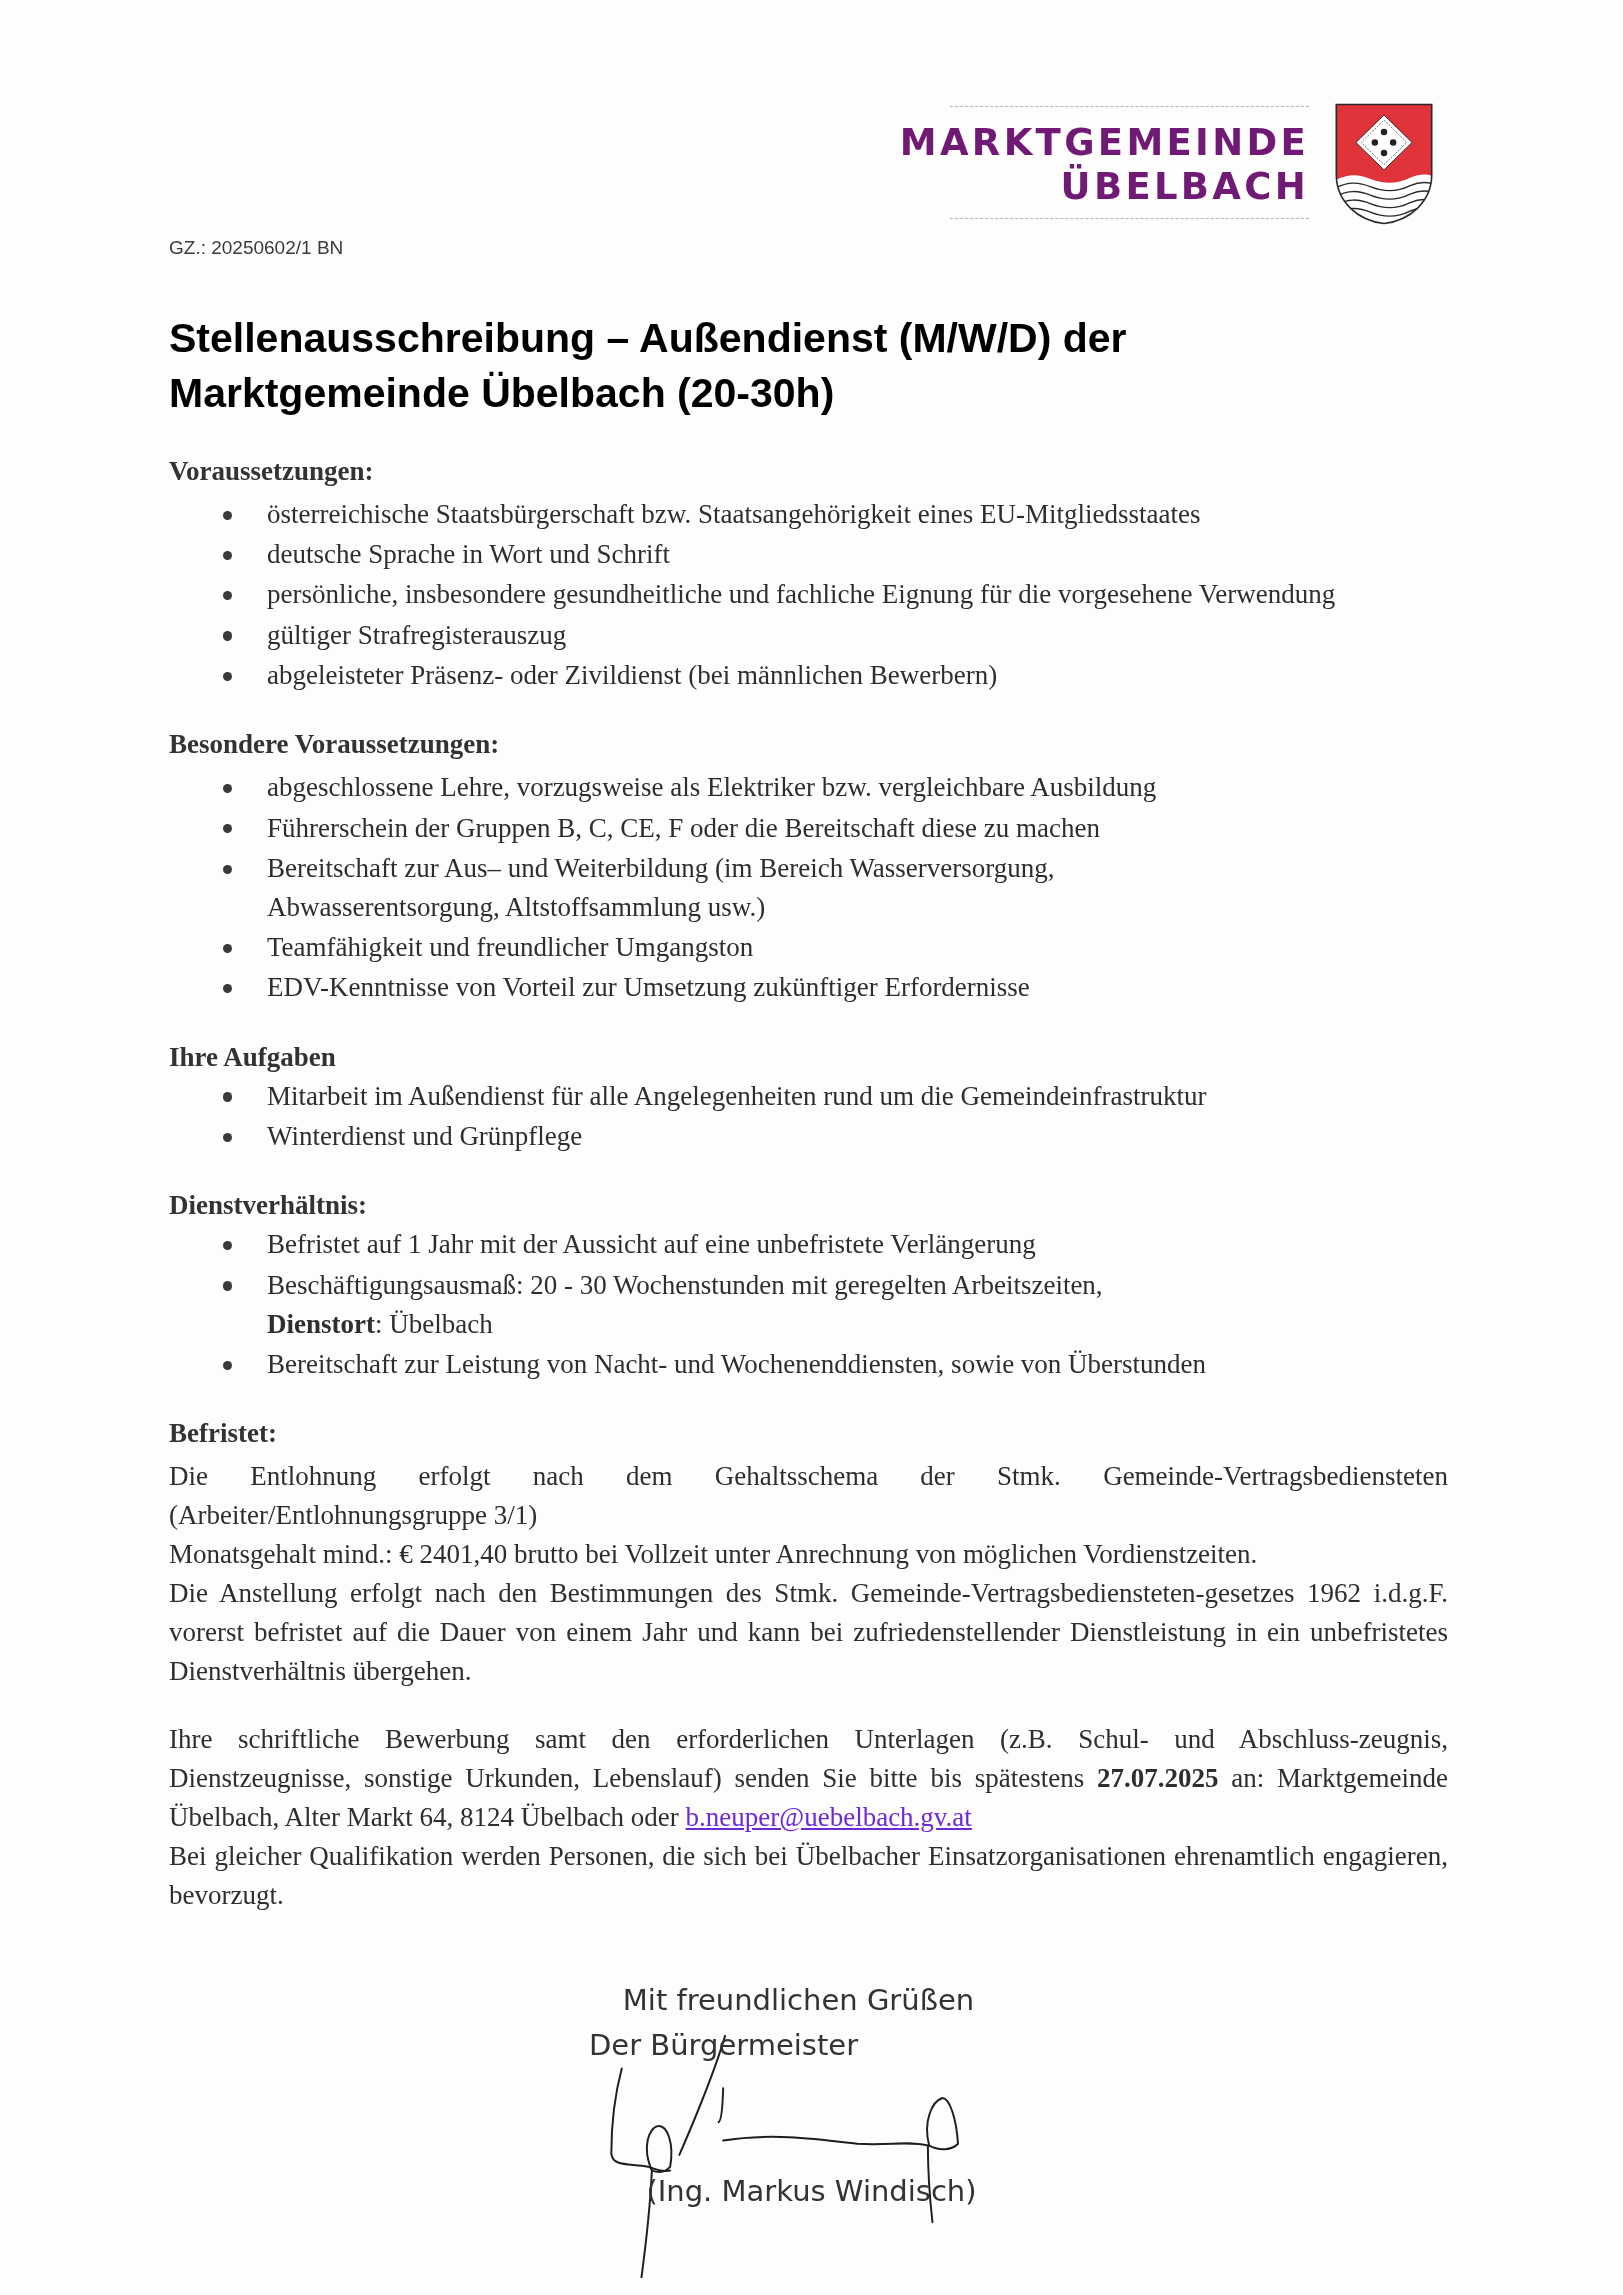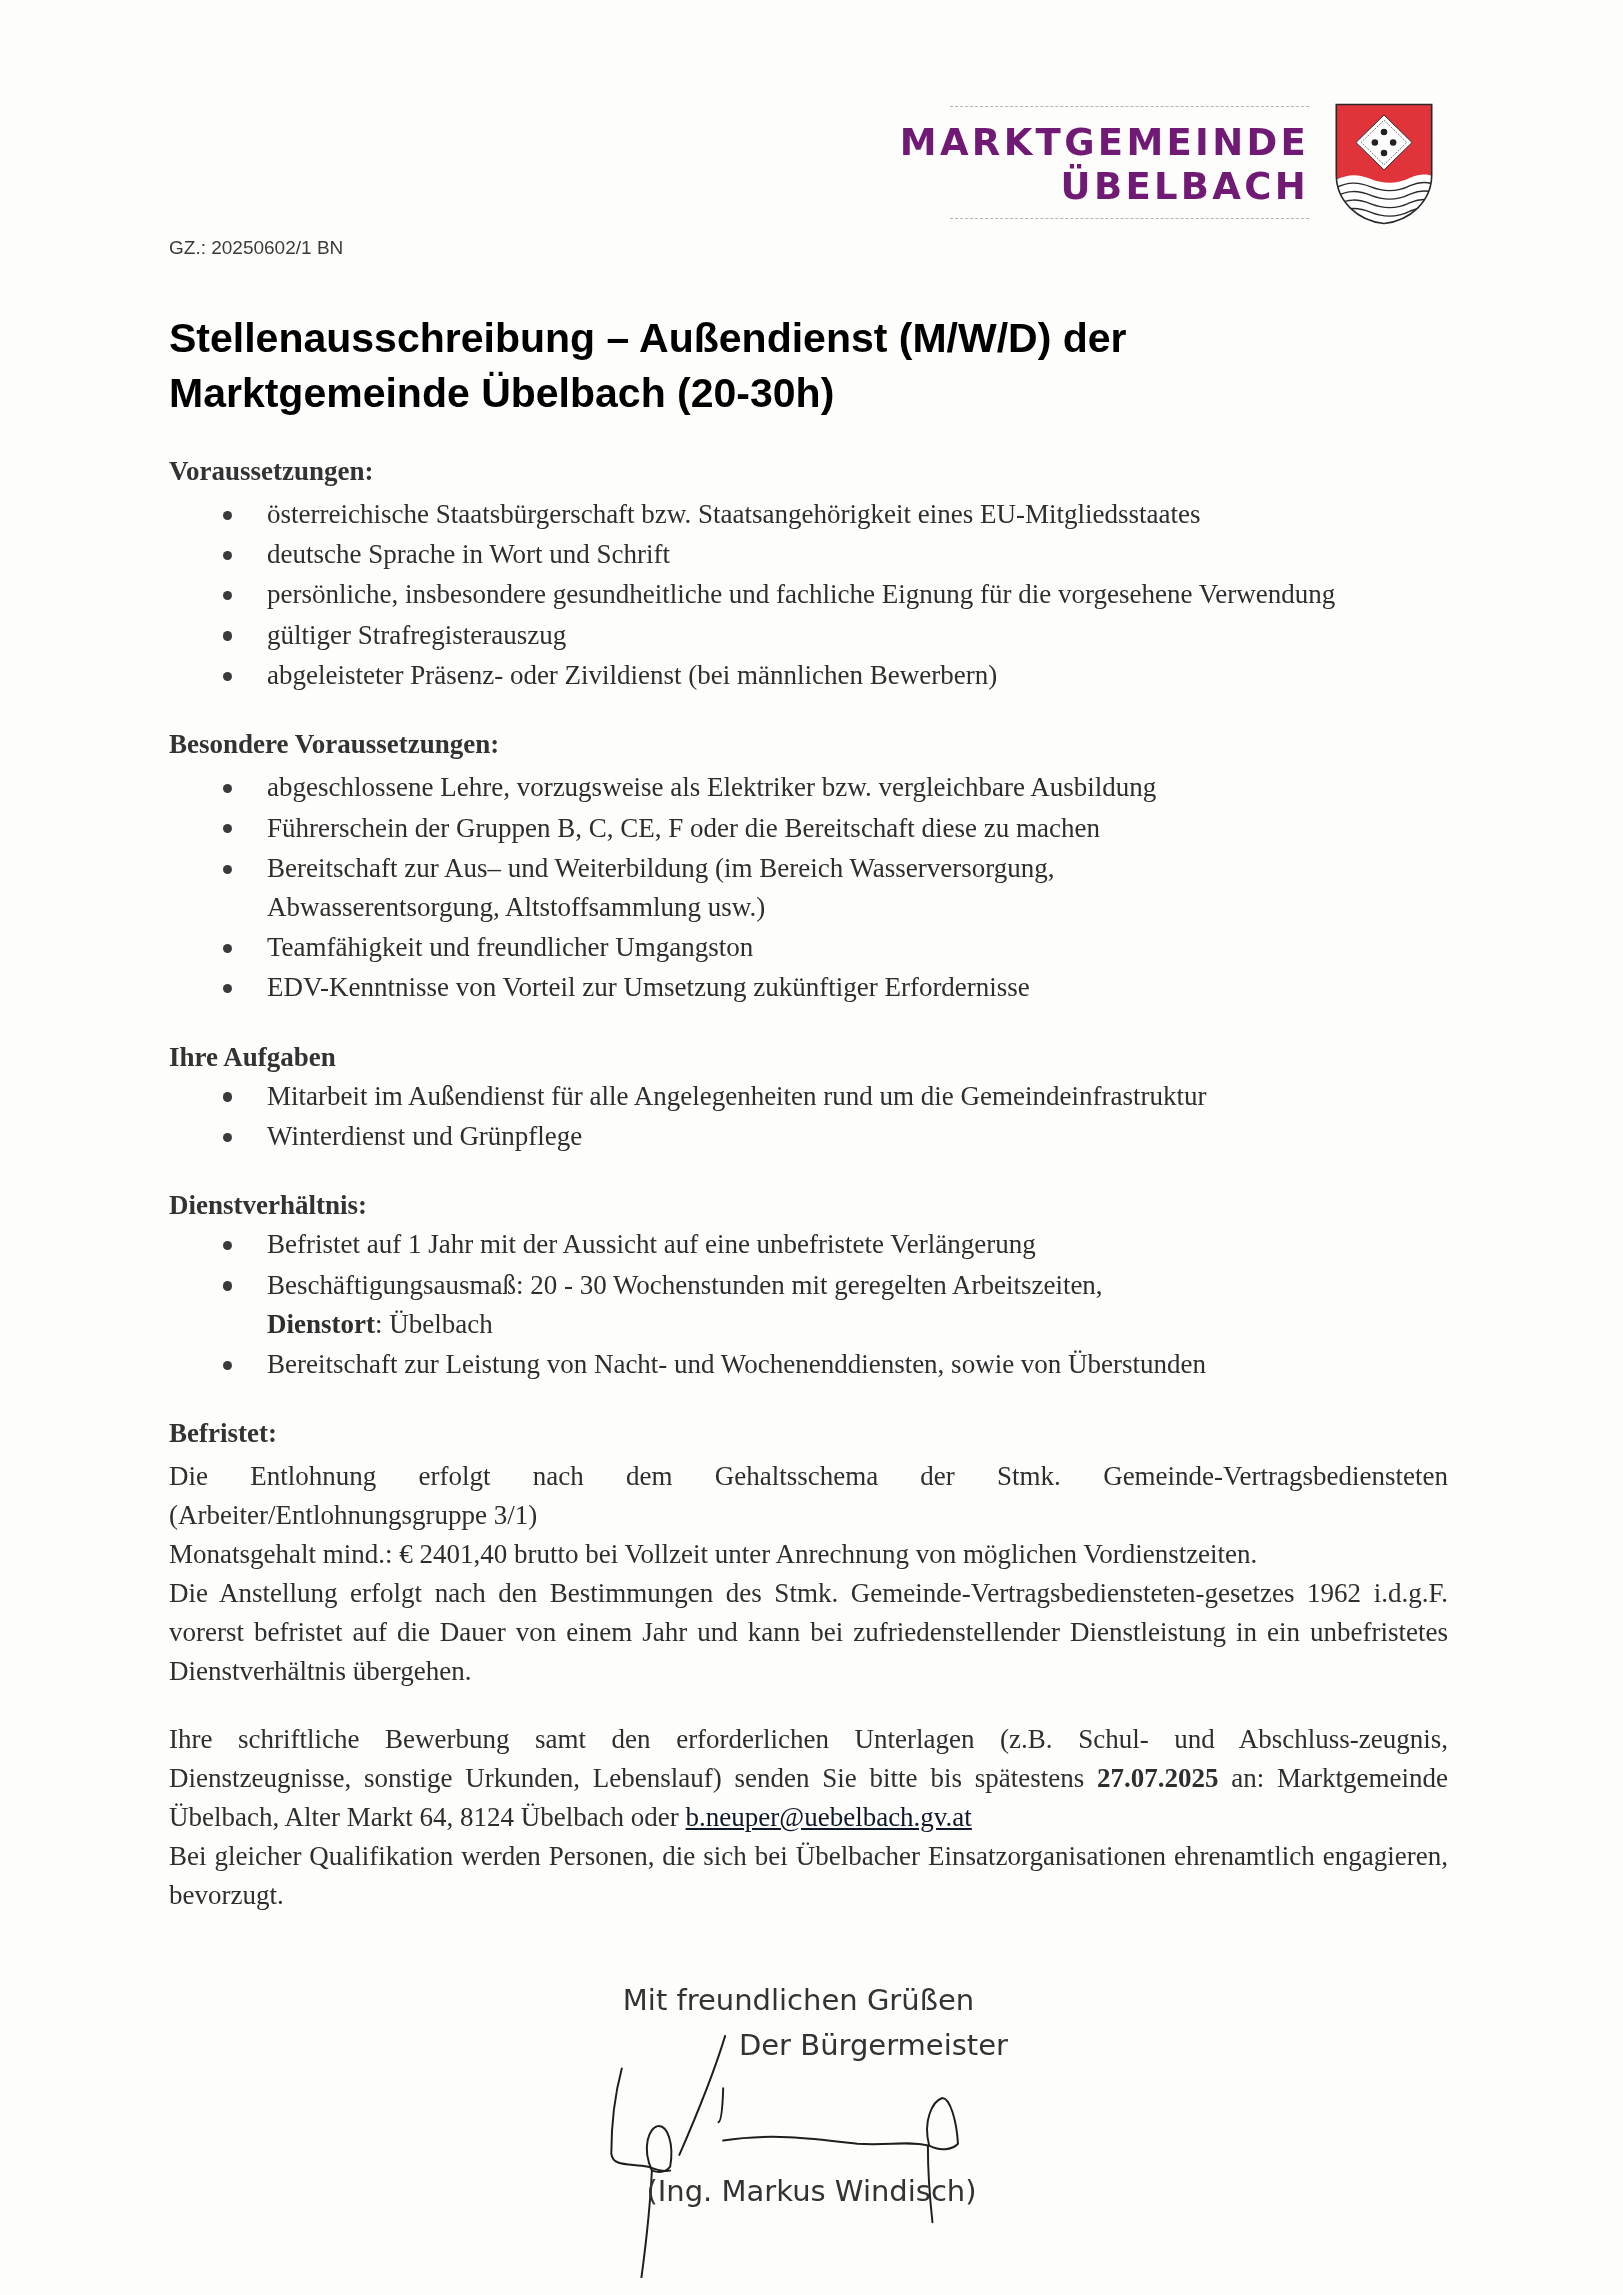--- a/index.html
+++ b/index.html
@@ -43,29 +43,29 @@
     .section-heading { font-weight: bold; font-size: 27px; margin: 0; line-height: 39px; color: #333; }
     ul.bullets { list-style: none; margin: 3.9px 0 0 0; padding: 0; }
     ul.bullets li { position: relative; padding-left: 98px; line-height: 39px; margin-bottom: 1.3px; }
     ul.bullets li .dot {
       position: absolute; left: 54px; top: 15.7px; width: 9.2px; height: 9.2px;
       border-radius: 50%; background: #3a3a3a;
     }
     .gap-md { height: 29px; }
     .para { text-align: justify; text-align-last: left; margin: 0; line-height: 39px; }
     .bold { font-weight: bold; }
-    .link { color: #0f172a; text-decoration: underline; }
+    .link { color: #6d28d9; text-decoration: underline; }
 
     
     .closing {
       position: absolute; left: 589px; top: 1983px; width: 458px;
       font-family: "DejaVu Sans", sans-serif; font-size: 29px; color: #333; text-align: center;
     }
     .closing .greet { position: absolute; left: 0; top: 0; width: 419px; text-align: center; }
-    .closing .role { position: absolute; left: 0; top: 45px; width: 419px; text-align: right; }
+    .closing .role { position: absolute; left: 0; top: 45px; width: 419px; text-align: left; }
     .closing .name { position: absolute; left: 0; top: 191px; width: 445px; text-align: center; }
     .signature { position: absolute; left: 576px; top: 2003px; width: 484px; height: 275px; }
   </style>
 </head>
 <body>
 
 <div class="page">
 
   <div class="letterhead">
     <div class="lh-rule top"></div>

